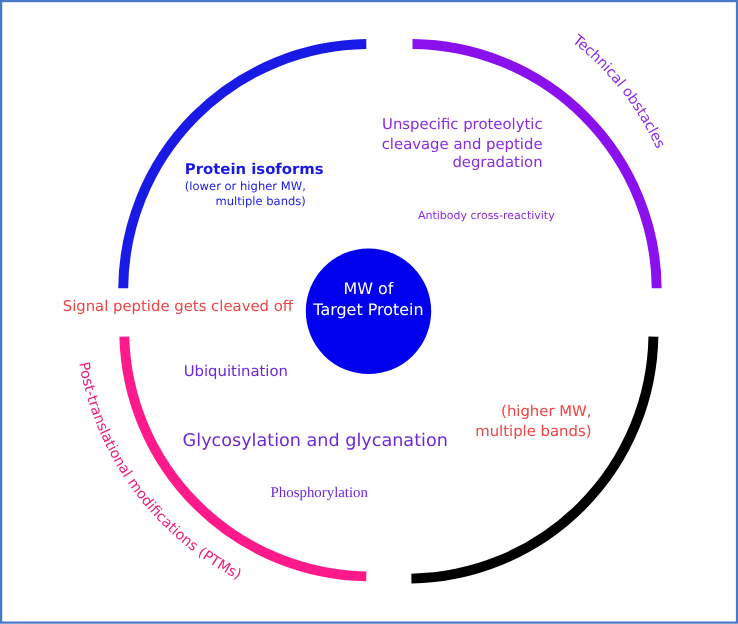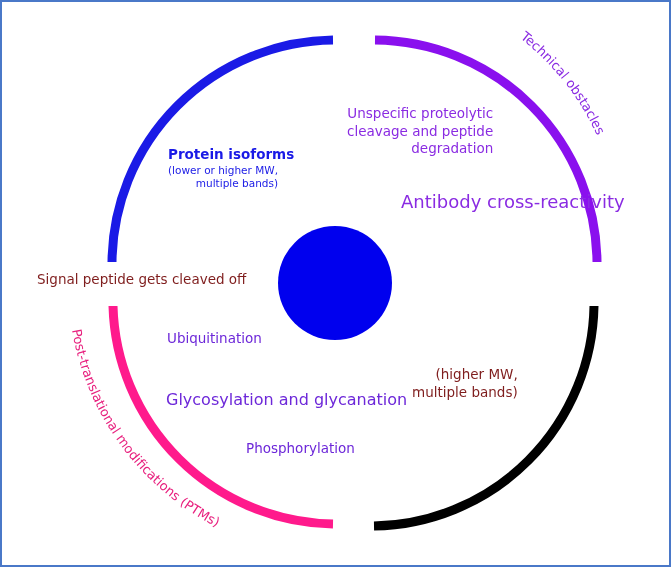--- a/index.html
+++ b/index.html
@@ -3,21 +3,21 @@
   <meta charset="utf-8">
   <style>
     html, body { margin: 0; padding: 0; background: #ffffff; }
     body { width: 671px; height: 567px; position: relative; overflow: hidden; font-family: "DejaVu Sans", sans-serif; }
     .frame { position: absolute; left: 0; top: 0; width: 667px; height: 563px; border: 2px solid #4a78c8; background: #fff; }
     svg { position: absolute; left: 0; top: 0; }
     .lbl { position: absolute; font-family: "DejaVu Sans", sans-serif; line-height: 1.2; white-space: nowrap; text-align: right; }
     .blue { color: #1a1ae6; }
     .purple { color: #8a2be2; }
     .pink { color: #6d28d9; }
-    .black { color: #7f1d1d; }
+    .black { color: #ef4444; margin-left: 20px; }
     .center-text { position: absolute; left: 278px; top: 254px; width: 114px; text-align: center; color: #fff; font-size: 14.5px; line-height: 1.3; font-family: "DejaVu Sans", sans-serif; }
   </style>
 </head>
 <body>
 
 <div class="frame"></div>
 
 <svg width="671" height="567" viewBox="0 0 671 567">
   <defs>
     <path id="ptm-path" d="M 72 330 A 272 272 0 0 0 290 552" fill="none"></path>
@@ -31,37 +31,39 @@
   <circle cx="335" cy="283" r="57" fill="#0000ee"></circle>
   <text font-family="DejaVu Sans, sans-serif" font-size="13" fill="#8a2be2">
     <textPath href="#tech-path">Technical obstacles</textPath>
   </text>
   <text font-family="DejaVu Sans, sans-serif" font-size="13" fill="#e8207e">
     <textPath href="#ptm-path">Post-translational modifications (PTMs)</textPath>
   </text>
 </svg>
 
 <div class="center-text">
+  <div>MW of</div>
+  <div>Target Protein</div>
 </div>
 
 <div class="lbl blue" style="left:168px; top:146px; font-size:13.5px; font-weight:bold;">Protein isoforms</div>
 <div class="lbl blue" style="left:168px; top:164px; font-size:10.5px; line-height:1.25;">
   <div>(lower or higher MW,</div>
   <div>multiple bands)</div>
 </div>
 
 <div class="lbl purple" style="left:347px; top:105px; font-size:13.5px; line-height:1.3;">
   <div>Unspecific proteolytic</div>
   <div>cleavage and peptide</div>
   <div>degradation</div>
 </div>
-<div class="lbl purple" style="left:380px; top:191px; font-size:18px;margin-left:21px;">Antibody cross-reactivity</div>
+<div class="lbl purple" style="left:380px; top:191px; font-size:10px;">Antibody cross-reactivity</div>
 
 <div class="lbl black" style="left:37px; top:271px; font-size:13.5px;">Signal peptide gets cleaved off</div>
 
 <div class="lbl pink" style="left:167px; top:330px; font-size:13.5px;">Ubiquitination</div>
 <div class="lbl pink" style="left:166px; top:390px; font-size:16px;">Glycosylation and glycanation</div>
-<div class="lbl pink" style="left:246px; top:440px; font-size:13.5px;">Phosphorylation</div>
+<div class="lbl pink" style="left:246px; top:440px; font-size:13.5px;font-family:Liberation Serif, serif;">Phosphorylation</div>
 
 <div class="lbl black" style="left:412px; top:366px; font-size:13.5px; line-height:1.3;">
   <div>(higher MW,</div>
   <div>multiple bands)</div>
 </div>
 
 </body></html>

